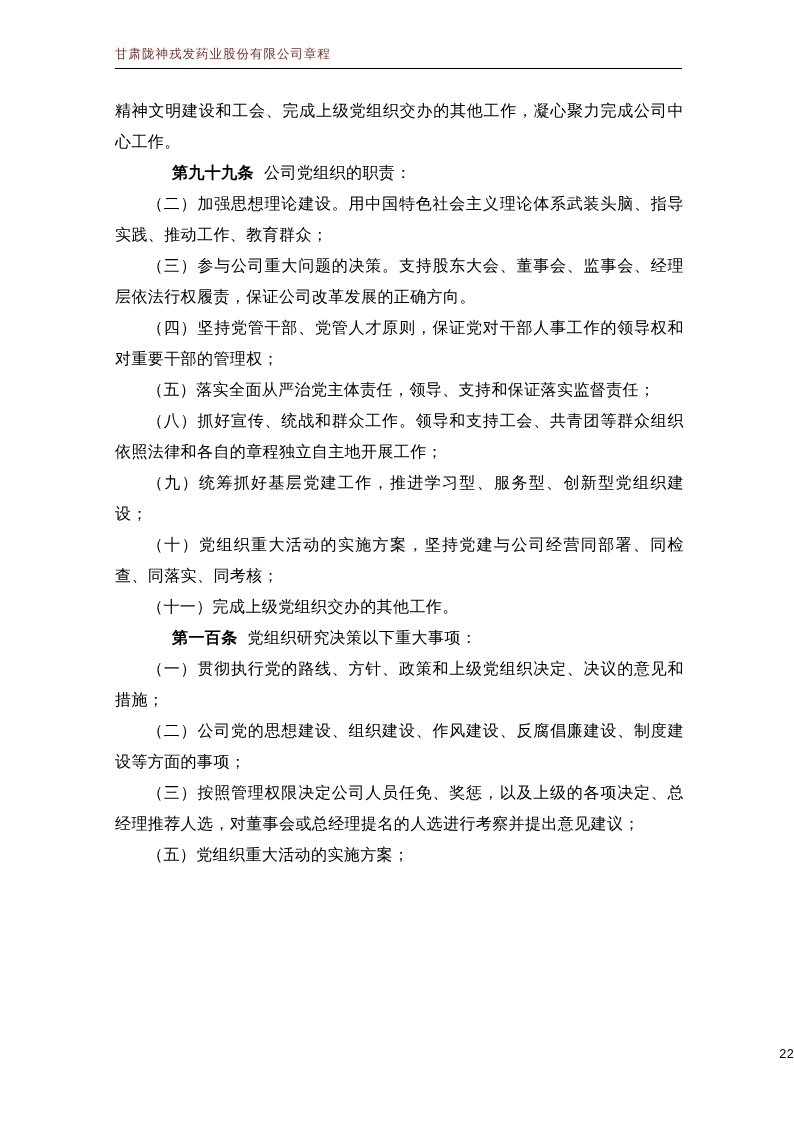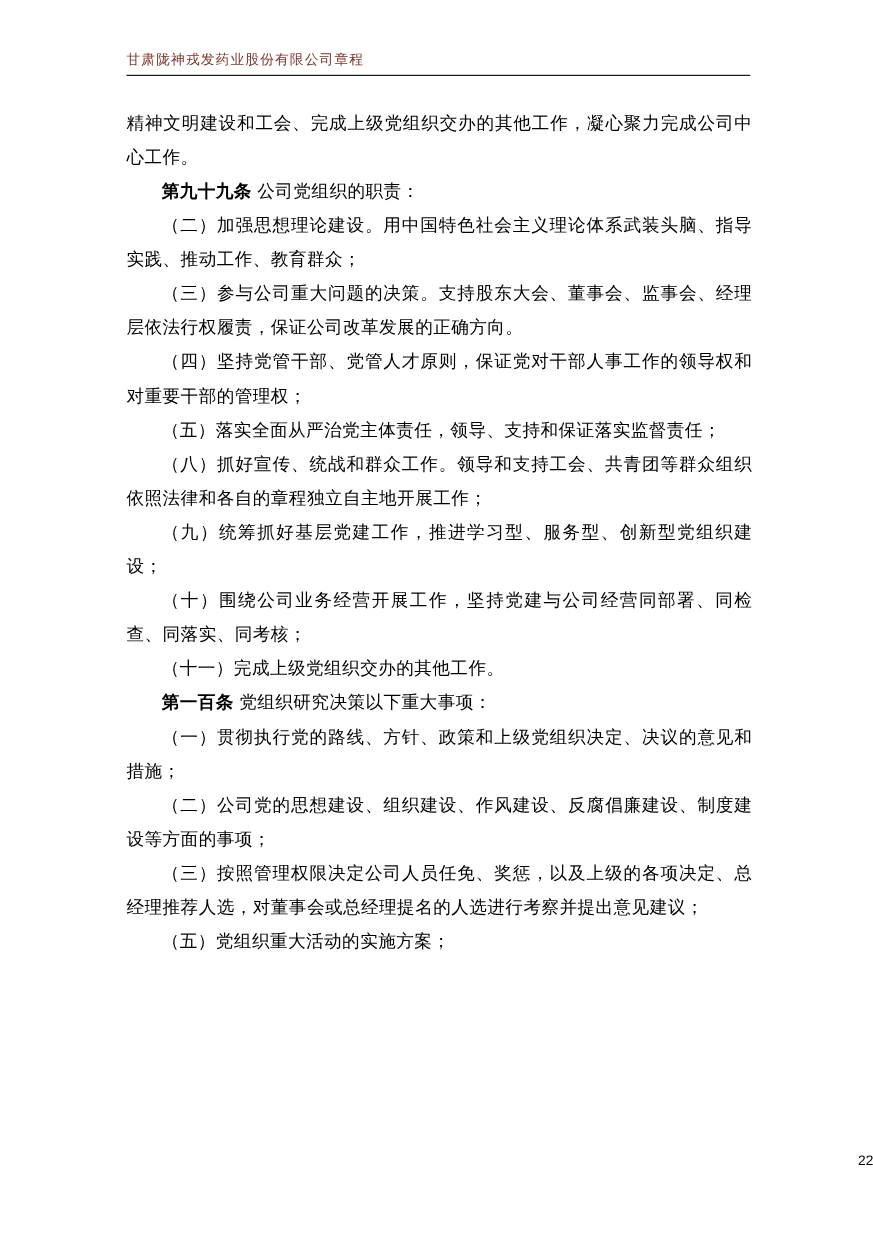--- a/index.html
+++ b/index.html
@@ -5,21 +5,21 @@
   html, body {
     margin: 0;
     padding: 0;
     background: #ffffff;
   }
   .page {
     position: relative;
     width: 794px;
     height: 1122px;
     background: #ffffff;
-    font-family: Liberation Sans, sans-serif;
+    font-family: Liberation Mono, monospace;
     color: #000000;
     overflow: hidden;
     box-sizing: border-box;
   }
   .doc-header {
     position: absolute;
     top: 46px;
     left: 115px;
     right: 112px;
   }
@@ -45,20 +45,21 @@
   }
   .doc-body p {
     margin: 0;
     padding: 0;
   }
   .doc-body p.indent {
     text-indent: 2em;
   }
   .doc-body b {
     font-weight: bold;
+    margin-left: 25px;
   }
   .doc-footer {
     position: absolute;
     left: 0;
     right: 0;
     bottom: 60px;
     text-align: right;
     font-size: 12.5px;
   }
 </style>
@@ -75,21 +76,21 @@
   <div class="doc-body">
 
   <p>精神文明建设和工会、完成上级党组织交办的其他工作，凝心聚力完成公司中心工作。</p>
       <p class="indent"><b>第九十九条</b> 公司党组织的职责：</p>
       <p class="indent">（二）加强思想理论建设。用中国特色社会主义理论体系武装头脑、指导实践、推动工作、教育群众；</p>
       <p class="indent">（三）参与公司重大问题的决策。支持股东大会、董事会、监事会、经理层依法行权履责，保证公司改革发展的正确方向。</p>
       <p class="indent">（四）坚持党管干部、党管人才原则，保证党对干部人事工作的领导权和对重要干部的管理权；</p>
       <p class="indent">（五）落实全面从严治党主体责任，领导、支持和保证落实监督责任；</p>
       <p class="indent">（八）抓好宣传、统战和群众工作。领导和支持工会、共青团等群众组织依照法律和各自的章程独立自主地开展工作；</p>
       <p class="indent">（九）统筹抓好基层党建工作，推进学习型、服务型、创新型党组织建设；</p>
-      <p class="indent">（十）围绕公司业务经营开展工作，坚持党建与公司经营同部署、同检查、同落实、同考核；</p>
+      <p class="indent">（十）党组织重大活动的实施方案，坚持党建与公司经营同部署、同检查、同落实、同考核；</p>
       <p class="indent">（十一）完成上级党组织交办的其他工作。</p>
       <p class="indent"><b>第一百条</b> 党组织研究决策以下重大事项：</p>
       <p class="indent">（一）贯彻执行党的路线、方针、政策和上级党组织决定、决议的意见和措施；</p>
       <p class="indent">（二）公司党的思想建设、组织建设、作风建设、反腐倡廉建设、制度建设等方面的事项；</p>
       <p class="indent">（三）按照管理权限决定公司人员任免、奖惩，以及上级的各项决定、总经理推荐人选，对董事会或总经理提名的人选进行考察并提出意见建议；</p>
       <p class="indent">（五）党组织重大活动的实施方案；</p>
     </div>
 
   <div class="doc-footer">
     <span>22</span>

